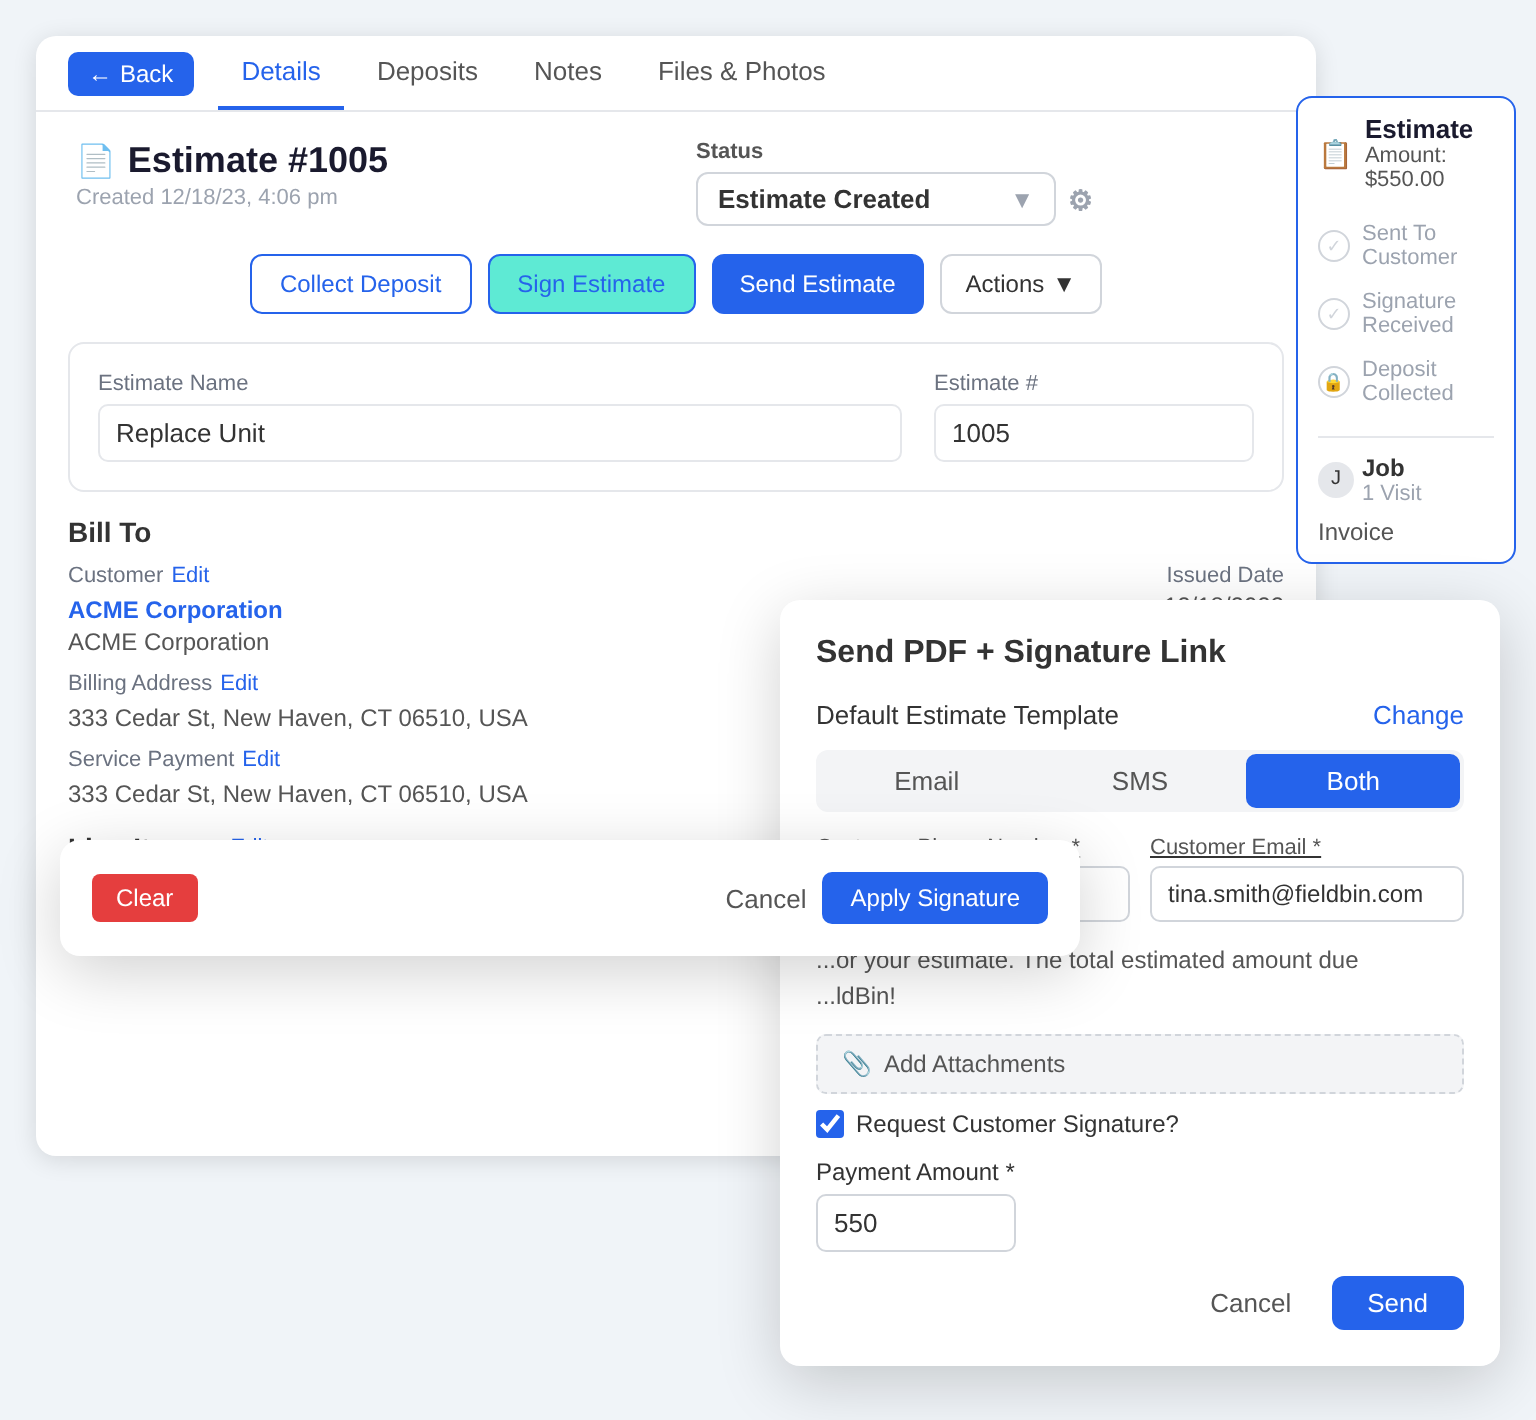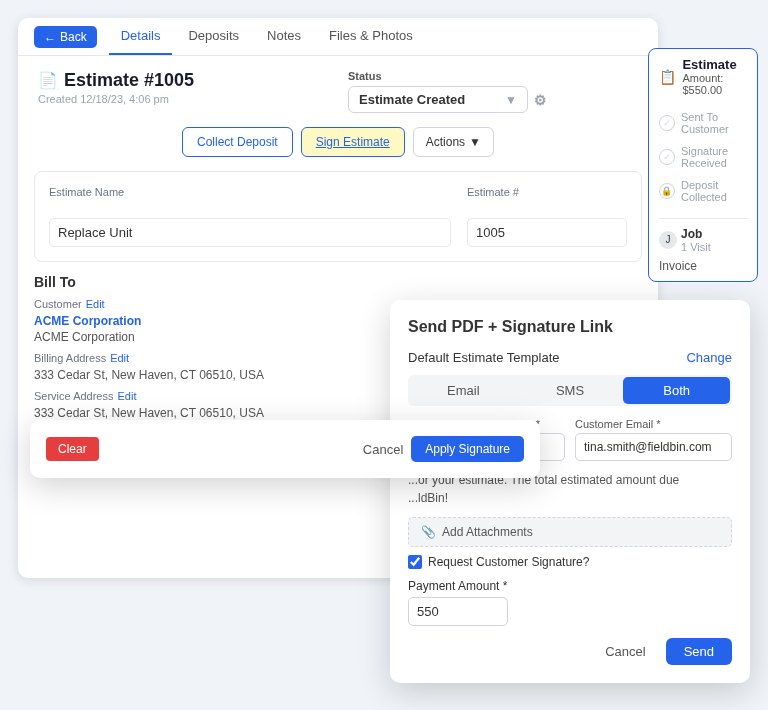--- a/index.html
+++ b/index.html
@@ -152,29 +152,28 @@
       background: #fff;
       border: 1.5px solid #2563eb;
       color: #2563eb;
       border-radius: 6px;
       padding: 7px 14px;
       font-size: 12px;
       cursor: pointer;
       font-weight: 500;
     }
     .btn-sign {
-      background: #fef9c3;
+      background: #5eead4;
       border: 1.5px solid #2563eb;
       color: #2563eb;
       border-radius: 6px;
       padding: 7px 14px;
       font-size: 12px;
       cursor: pointer;
       font-weight: 500;
-      text-decoration: underline;
     }
     .btn-send {
       background: #2563eb;
       border: none;
       color: #fff;
       border-radius: 6px;
       padding: 7px 14px;
       font-size: 12px;
       cursor: pointer;
       font-weight: 500;
@@ -194,21 +193,21 @@
 
     
     .form-section {
       border: 1px solid #e5e7eb;
       border-radius: 8px;
       margin: 0 16px 12px;
       padding: 14px;
     }
     .form-row { display: flex; gap: 16px; }
     .form-group { flex: 1; }
-    .form-label { font-size: 11px; color: #6b7280; margin-bottom: 20px; }
+    .form-label { font-size: 11px; color: #6b7280; margin-bottom: 4px; }
     .form-input {
       width: 100%;
       border: 1px solid #e5e7eb;
       border-radius: 5px;
       padding: 6px 8px;
       font-size: 13px;
       color: #333;
       background: #fff;
     }
 
@@ -271,21 +270,21 @@
       color: #555;
       border: none;
       background: transparent;
     }
     .toggle-btn.active {
       background: #2563eb;
       color: #fff;
       font-weight: 500;
     }
 
-    .modal-field-row { display: flex; gap: 10px; margin-bottom: 10px; }
+    .modal-field-row { display: flex; gap: 10px; margin-bottom: 10px; text-decoration: underline; }
     .modal-field { flex: 1; }
     .modal-field-label { font-size: 11px; color: #555; margin-bottom: 3px; }
     .modal-field-input {
       width: 100%;
       border: 1px solid #d1d5db;
       border-radius: 5px;
       padding: 6px 8px;
       font-size: 12px;
       color: #333;
       background: #fff;
@@ -498,20 +497,21 @@
           <span style="color:#9ca3af;font-size:12px;">▼</span>
         </div>
         <span style="color:#9ca3af;font-size:14px;cursor:pointer;">⚙</span>
       </div>
     </div>
   </div>
 
   <div class="action-buttons">
     <button class="btn-collect">Collect Deposit</button>
     <button class="btn-sign">Sign Estimate</button>
+    <button class="btn-send">Send Estimate</button>
     <button class="btn-actions">
       <span>Actions</span>
       <span>▼</span>
     </button>
   </div>
 
   <div class="form-section">
     <div class="form-row">
       <div class="form-group">
         <div class="form-label">Estimate Name</div>
@@ -533,21 +533,21 @@
           <span class="bill-edit-link">Edit</span>
         </div>
         <div class="bill-company">ACME Corporation</div>
         <div class="bill-text">ACME Corporation</div>
         <div style="display:flex;align-items:center;margin-top:8px;margin-bottom:4px;">
           <span class="bill-label">Billing Address</span>
           <span class="bill-edit-link">Edit</span>
         </div>
         <div class="bill-text">333 Cedar St, New Haven, CT 06510, USA</div>
         <div style="display:flex;align-items:center;margin-top:8px;margin-bottom:4px;">
-          <span class="bill-label">Service Address</span>
+          <span class="bill-label">Service Payment</span>
           <span class="bill-edit-link">Edit</span>
         </div>
         <div class="bill-text">333 Cedar St, New Haven, CT 06510, USA</div>
       </div>
       <div class="bill-col" style="text-align:right;">
         <div class="bill-label">Issued Date</div>
         <div class="bill-text">12/18/2023</div>
         <div class="bill-label" style="margin-top:8px;">Due Date</div>
       </div>
     </div>

